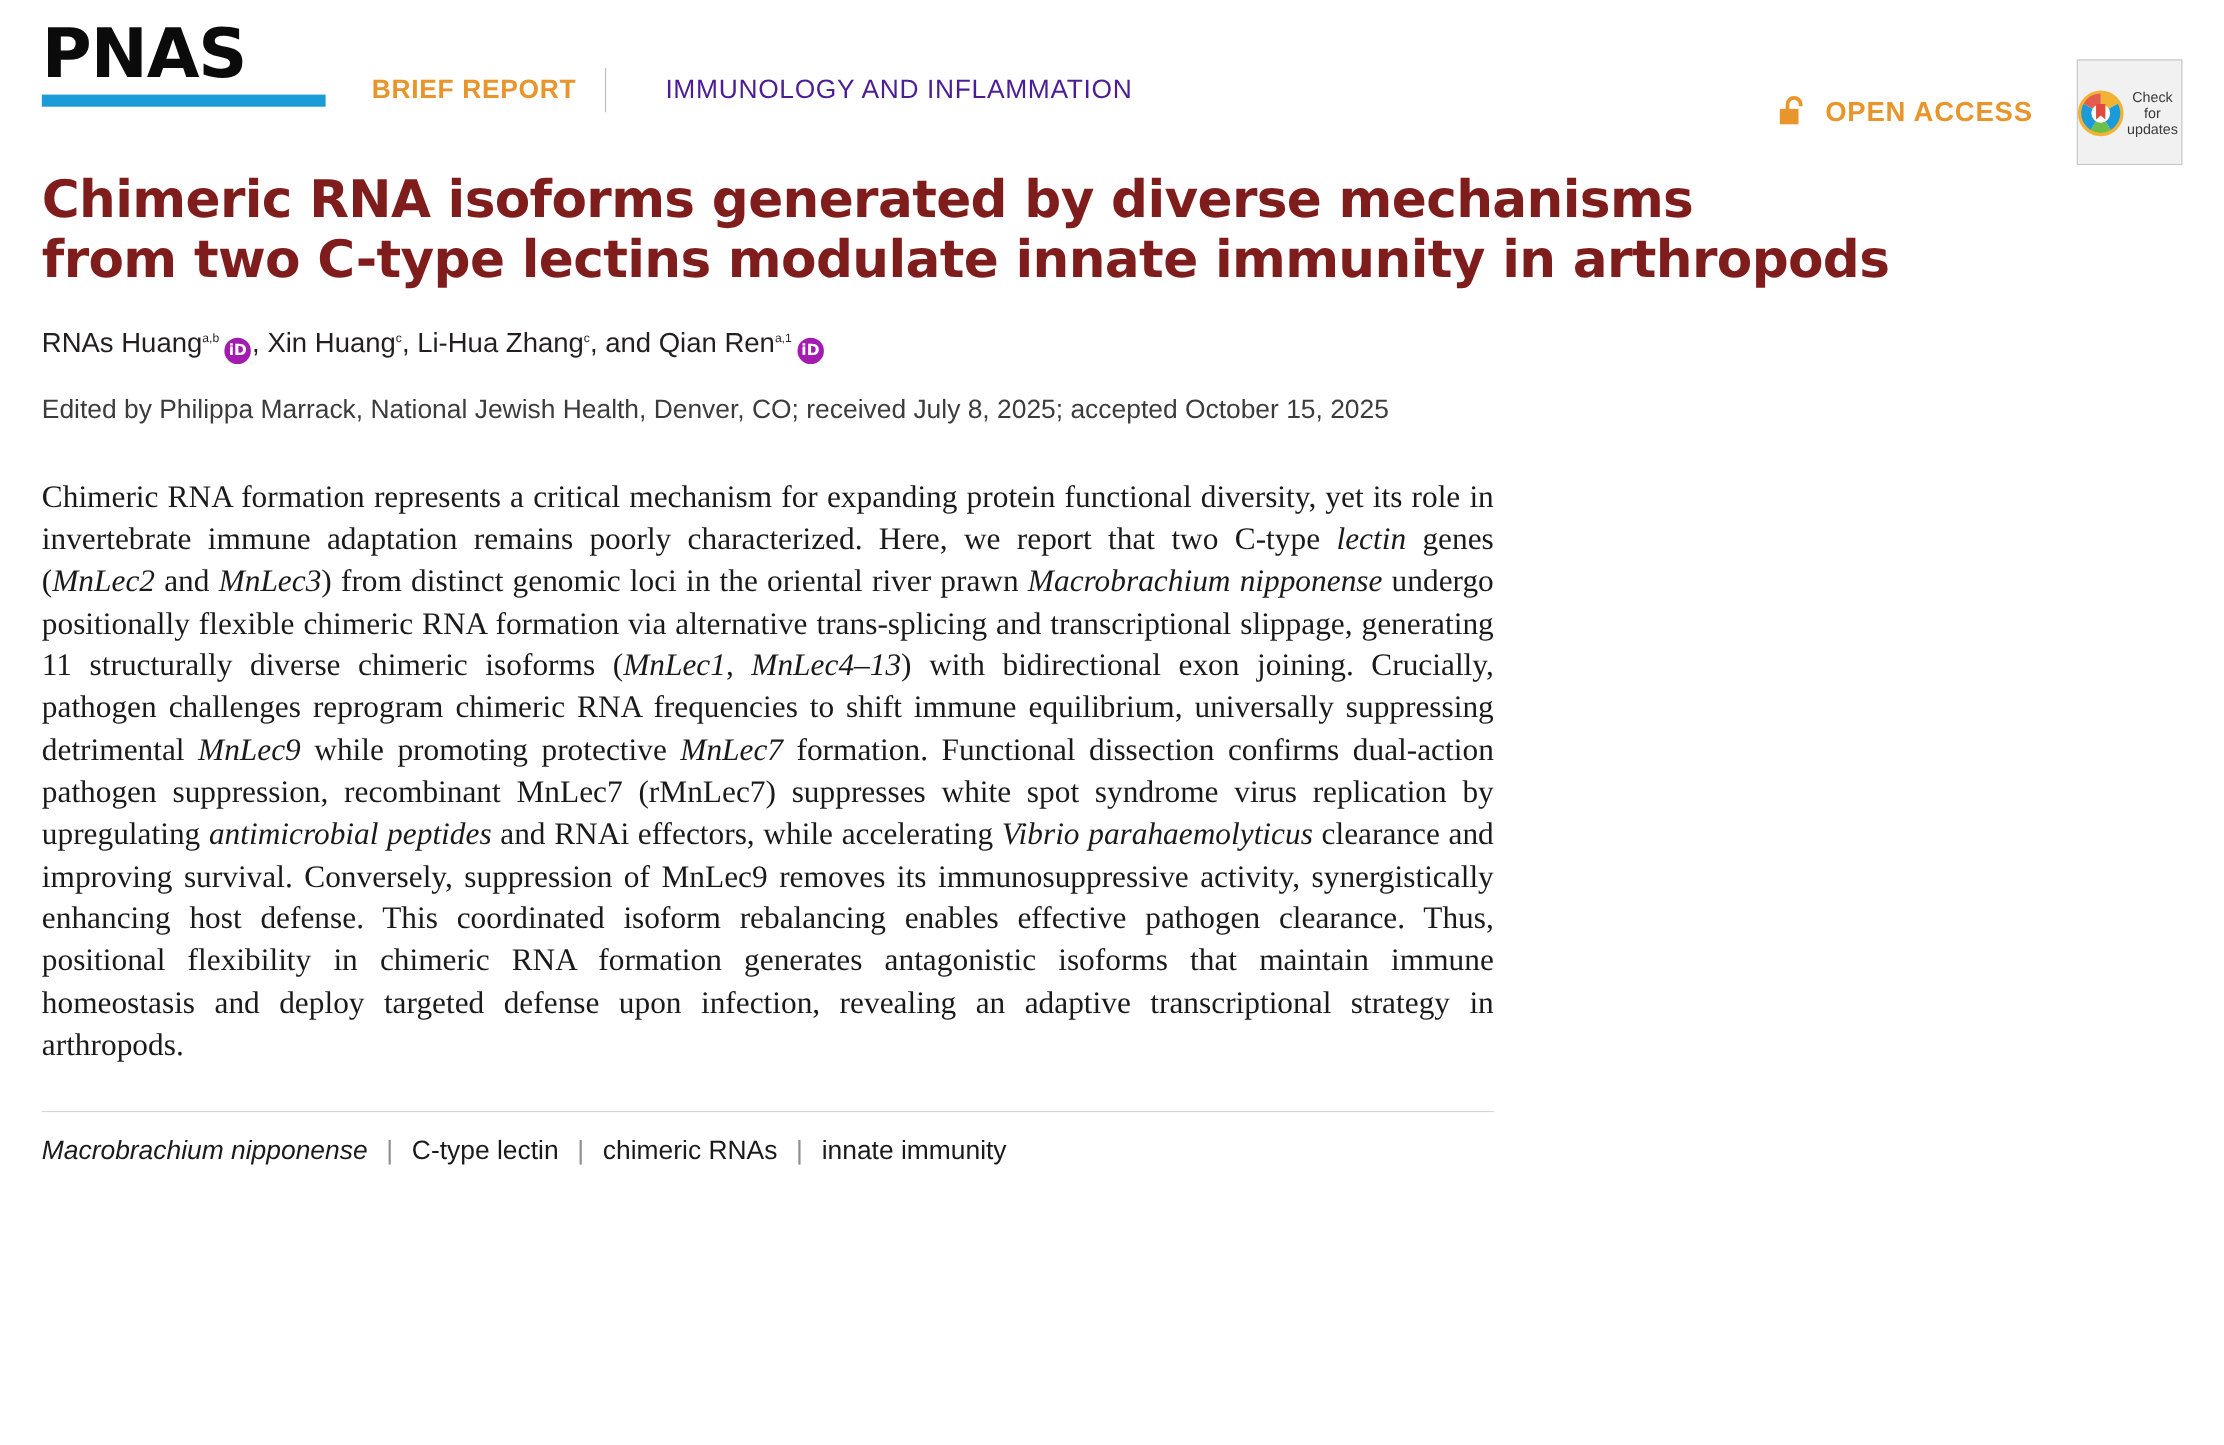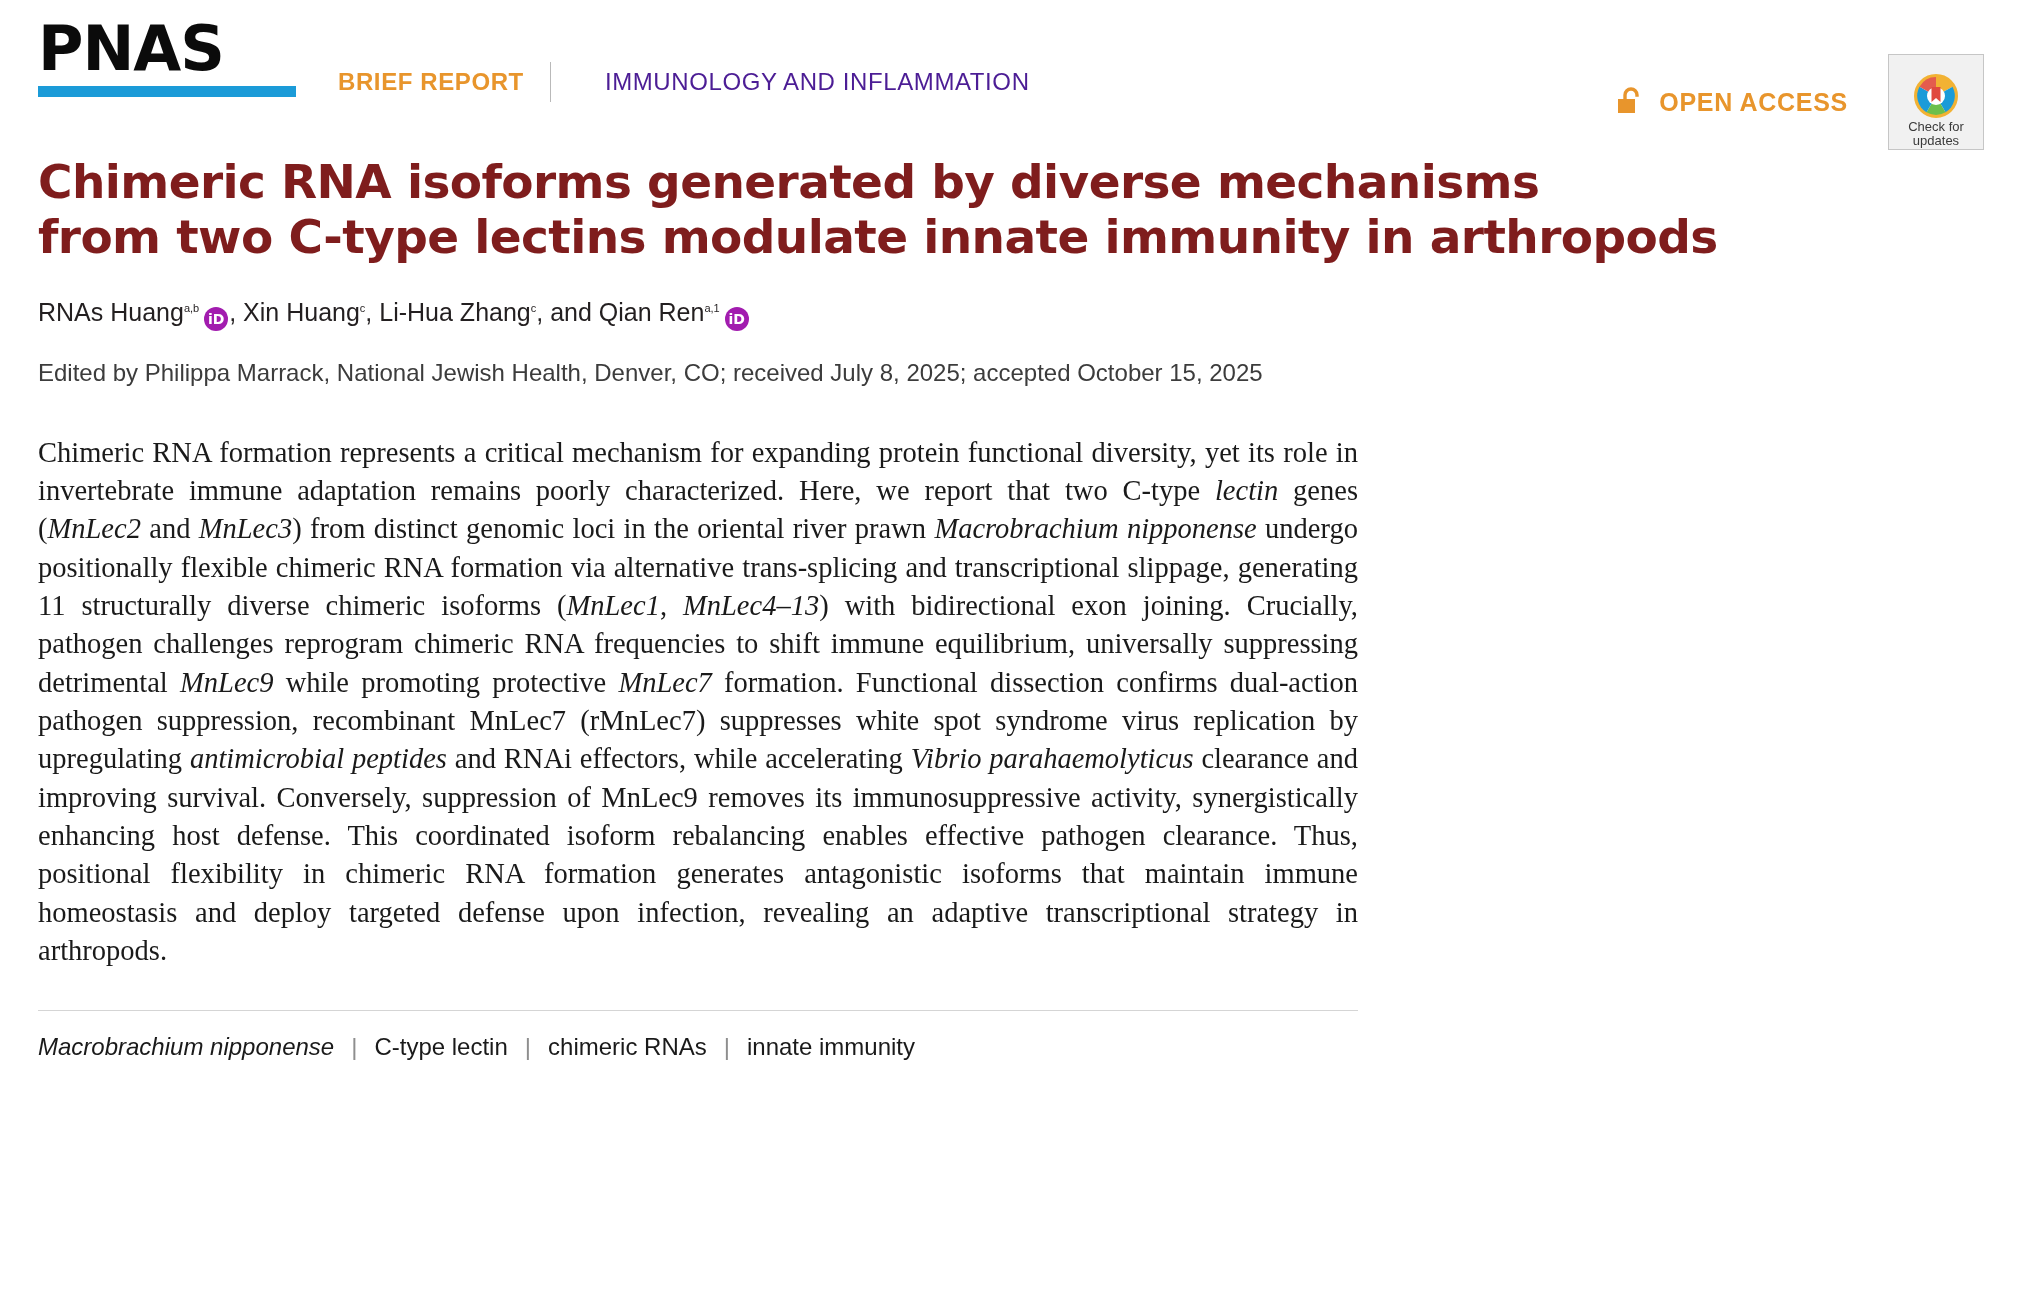--- a/index.html
+++ b/index.html
@@ -99,24 +99,23 @@
     line-height: 0;
   }
   .check-updates {
     margin-left: 40px;
     width: 96px;
     height: 96px;
     border: 1px solid #c6c6c6;
     background: #f1f1f1;
     box-sizing: border-box;
     display: flex;
-    flex-direction: column;
     align-items: center;
     justify-content: flex-start;
-    padding-top: 19px;
+    padding-top: 1px;
   }
   .check-updates .cu-text {
     font-size: 13px;
     line-height: 1.08;
     color: #3a3a3a;
     text-align: center;
     margin-top: 2px;
   }
 
   

